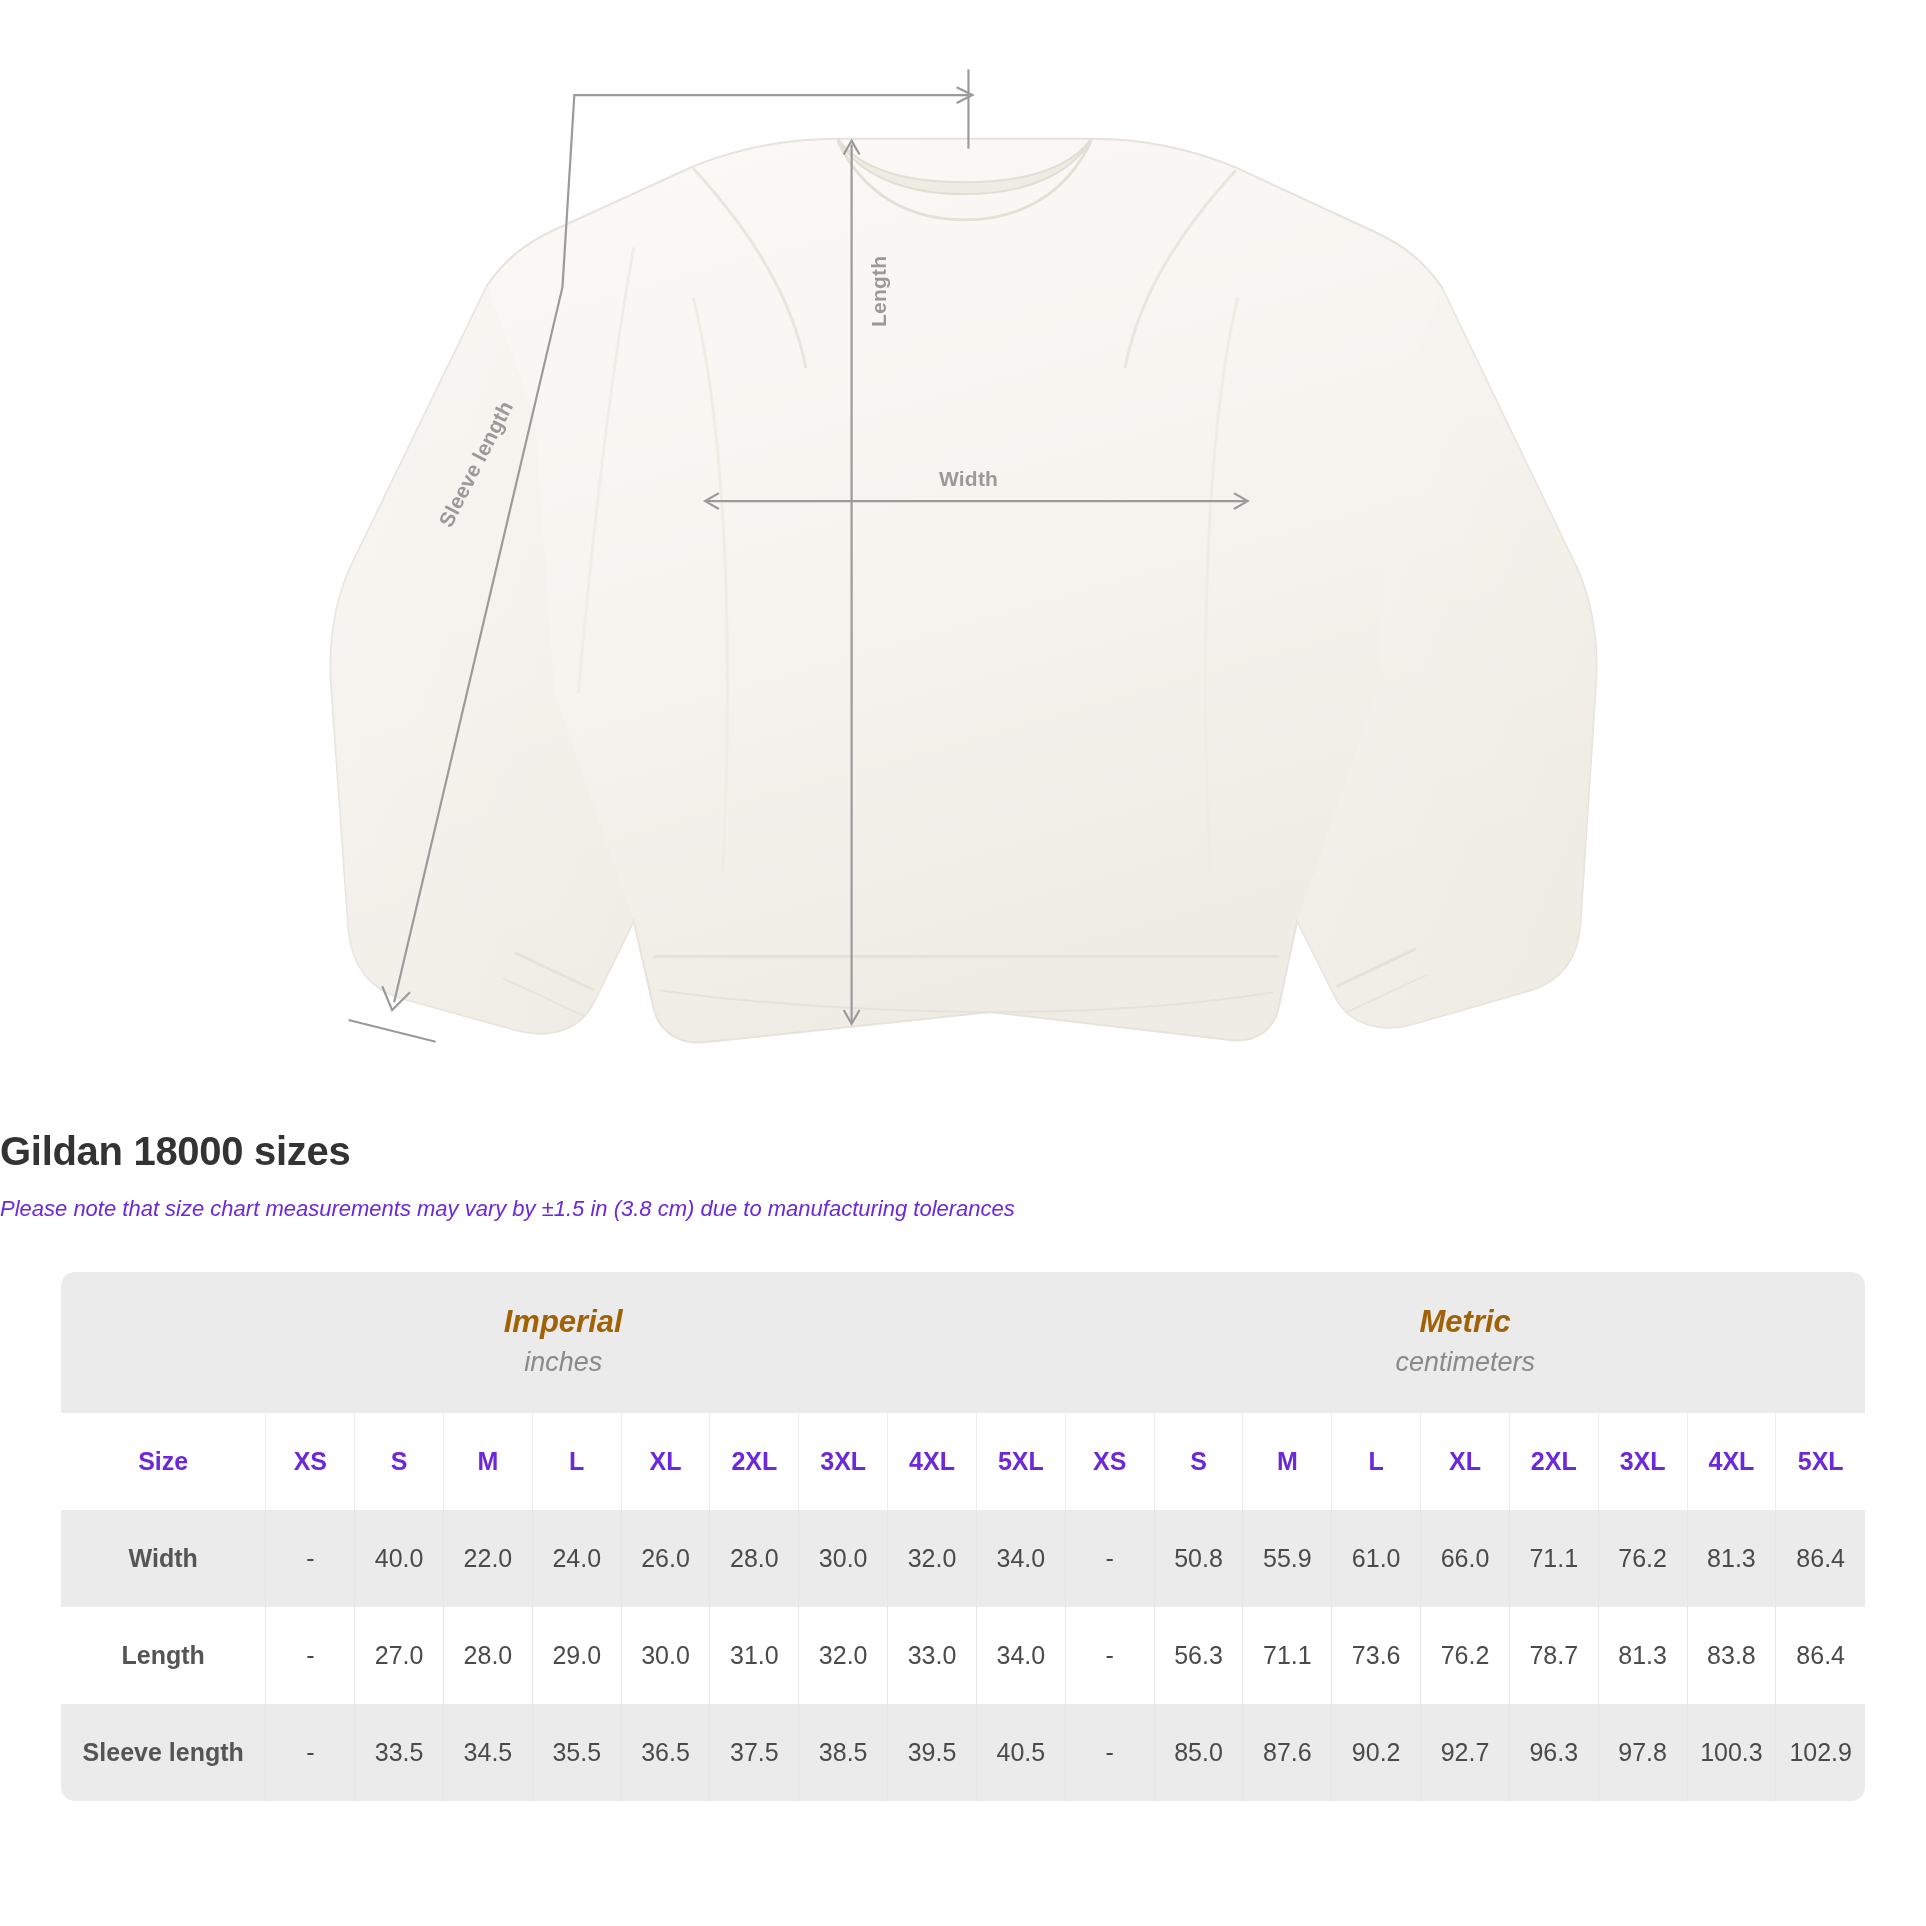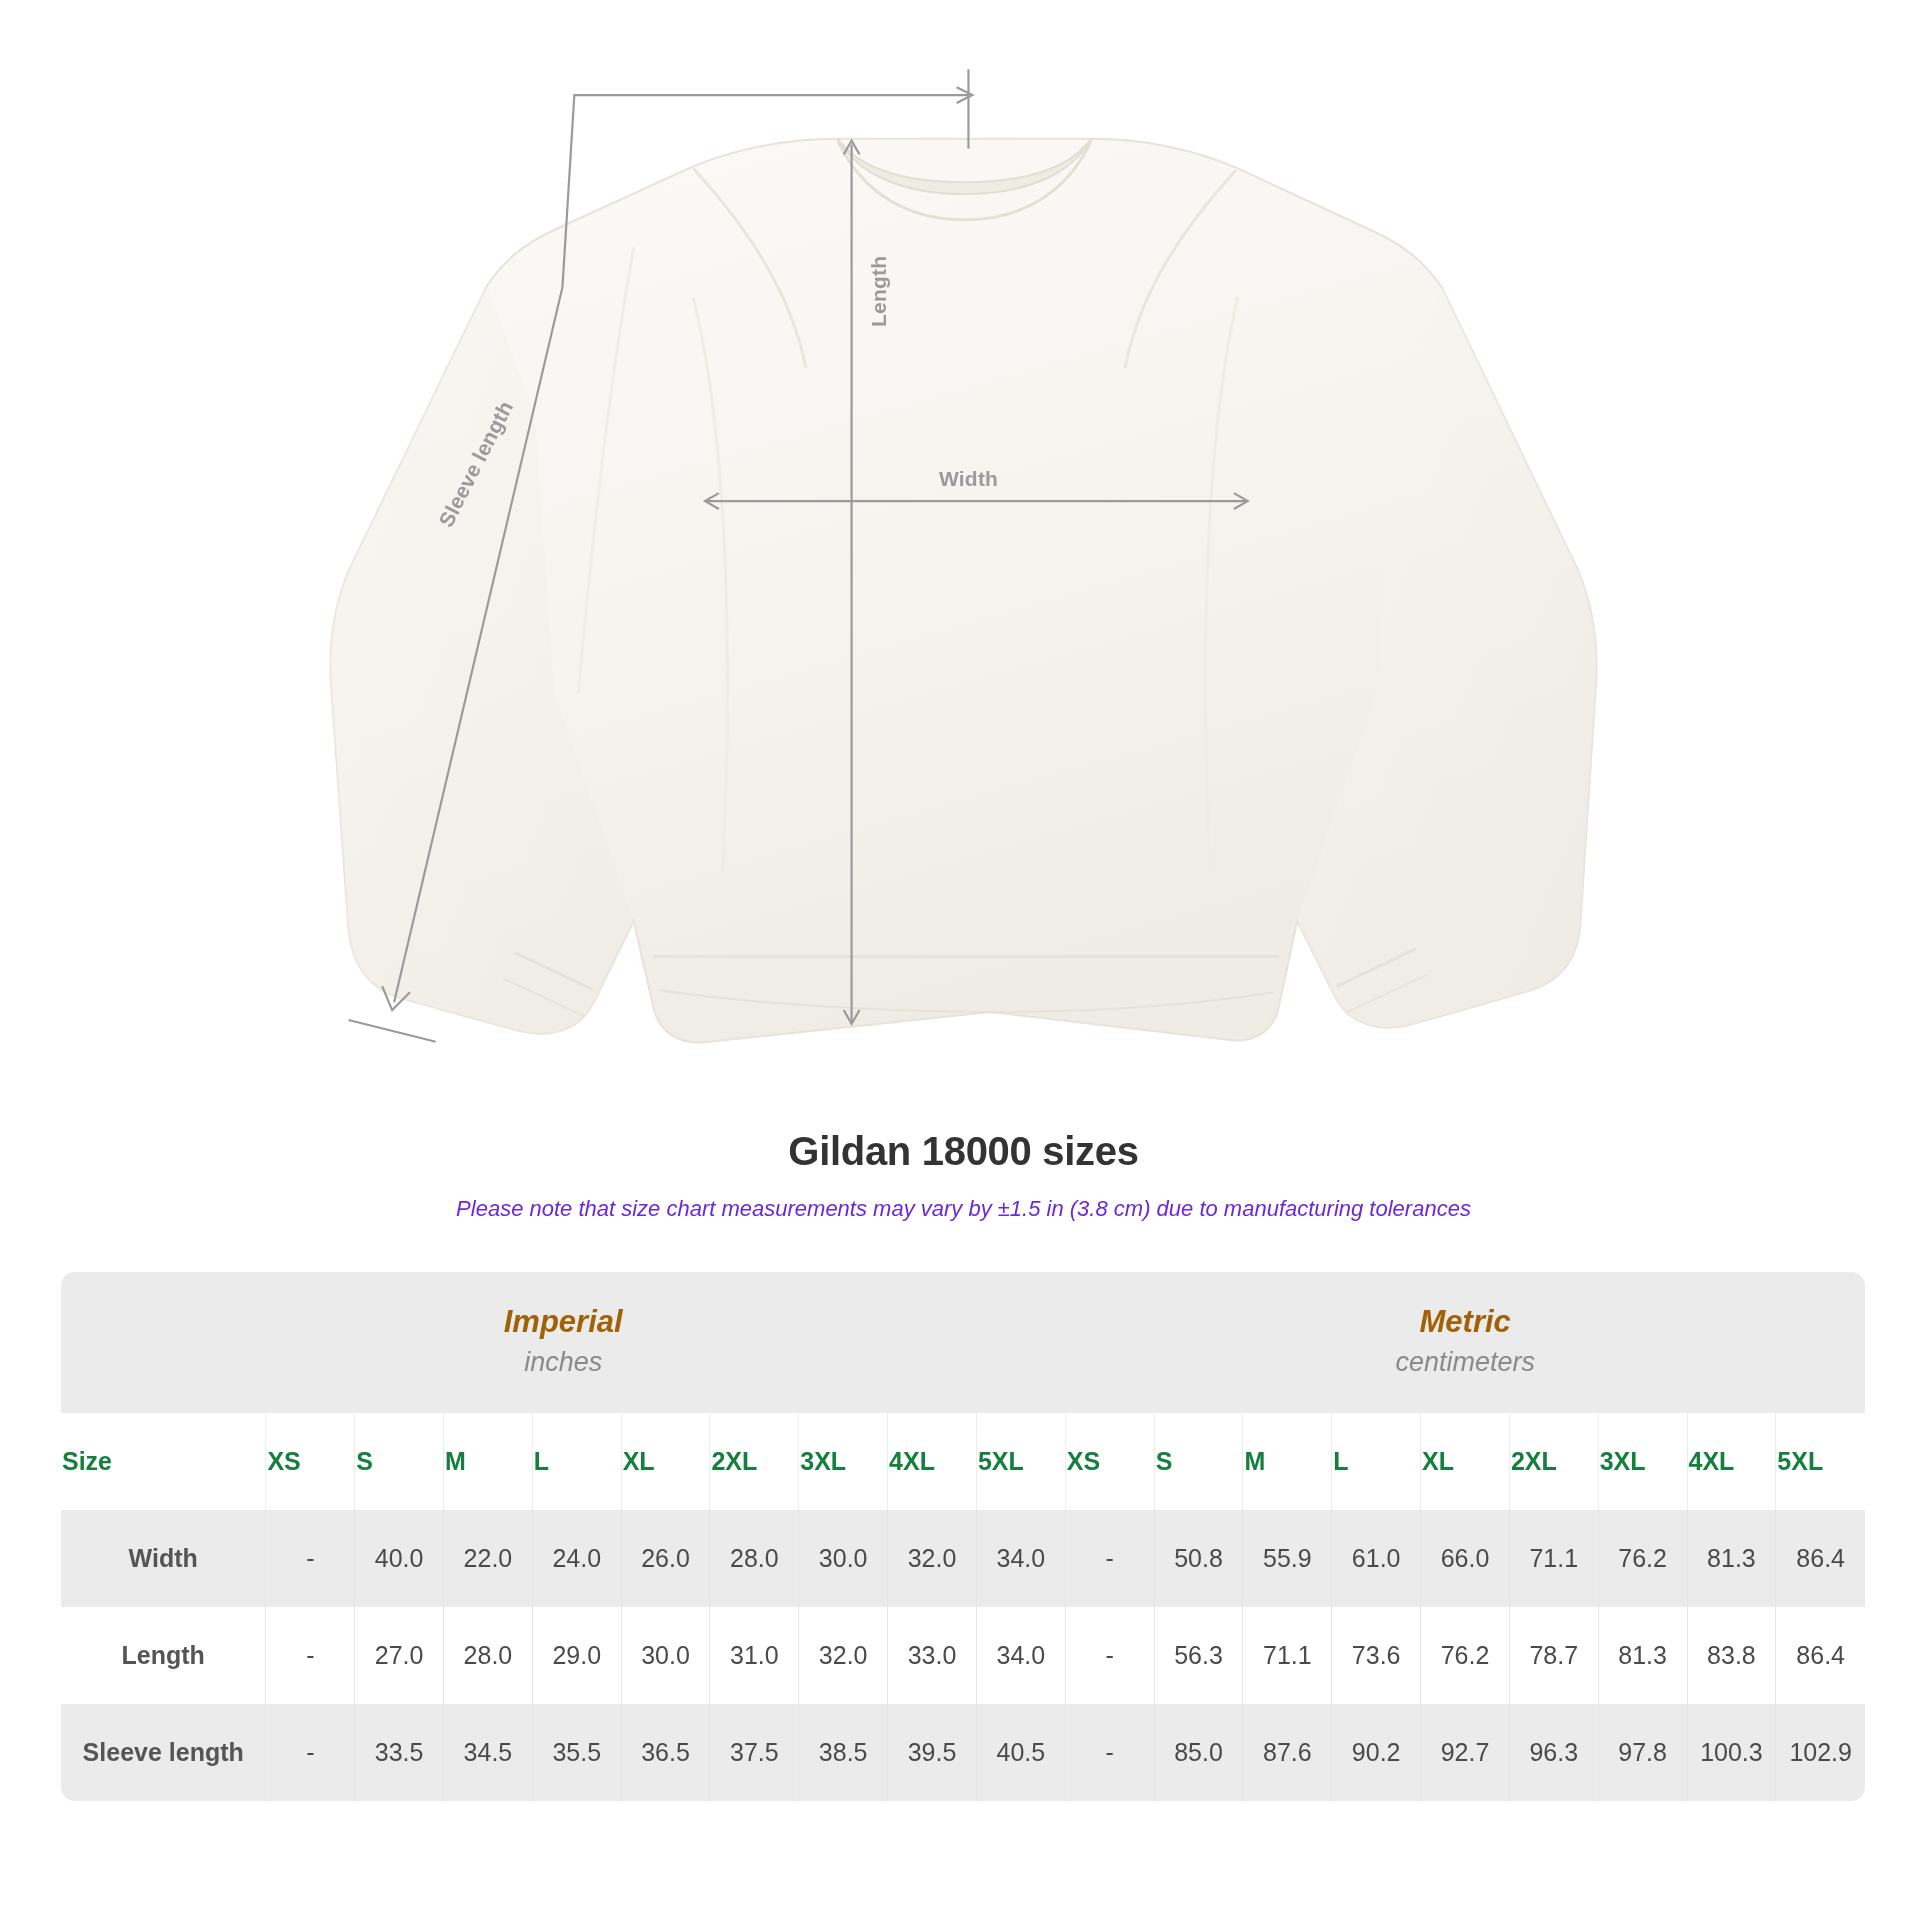--- a/index.html
+++ b/index.html
@@ -58,21 +58,20 @@
     transform: rotate(-63deg);
     transform-origin: left top;
   }
 
   
   #title-block {
     position: absolute;
     left: 0;
     top: 1129px;
     width: 1927px;
-    text-align: center;
   }
   #chart-title {
     font-size: 40px;
     font-weight: bold;
     color: #333333;
     margin: 0;
     letter-spacing: -0.3px;
   }
   #chart-note {
     margin-top: 22px;
@@ -118,24 +117,24 @@
   .unit-sub {
     font-size: 27px;
     font-style: italic;
     color: #8a8a8a;
     line-height: 1.5;
   }
 
   table.size-table tr.head-row td {
     background: #ffffff;
     height: 95px;
-    text-align: left;
+    text-align: center;
     vertical-align: middle;
     font-size: 25px;
-    color: #15803d;
+    color: #6d28d9;
     font-weight: bold;
     border-right: 1px solid #ededed;
   }
   table.size-table tr.head-row td:last-child { border-right: none; }
 
   table.size-table tr.data-row td {
     height: 95px;
     text-align: center;
     vertical-align: middle;
     font-size: 25px;

